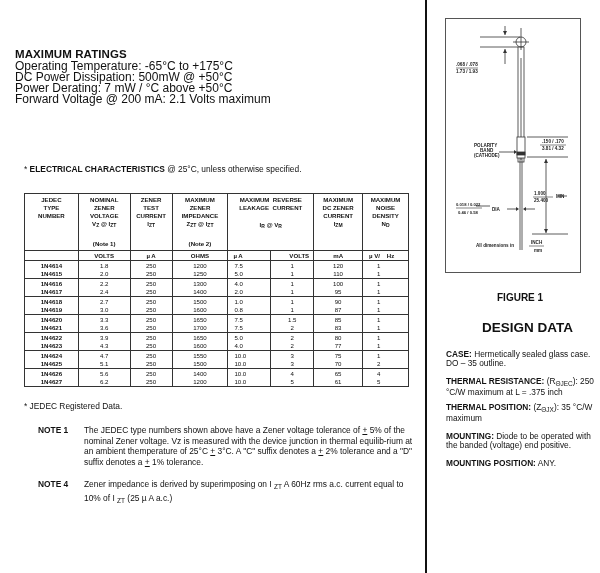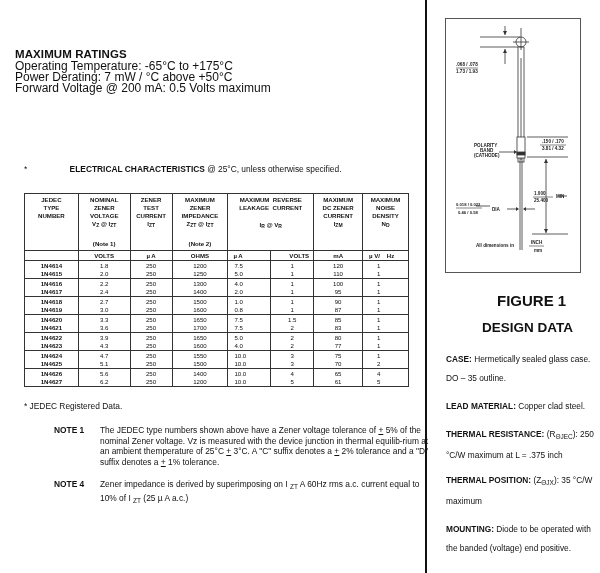--- a/index.html
+++ b/index.html
@@ -7,65 +7,66 @@
   body { position: relative; font-family: "Liberation Sans", sans-serif; color: #111; }
 
   .divider-v { position: absolute; left: 425px; top: 0; width: 2px; height: 573px; background: #111; }
 
   
   .maxr { position: absolute; left: 15px; top: 48px; }
   .maxr h2 { font-size: 11.5px; font-weight: bold; letter-spacing: 0.1px; margin-bottom: 1px; }
   .maxr div.line { font-size: 12px; line-height: 11px; }
 
   .elec { position: absolute; left: 24px; top: 164px; font-size: 8.4px; }
-  .elec b { font-weight: bold; margin-left: 40px; }
+  .elec b { font-weight: bold; }
 
   
   table.spec { position: absolute; left: 24px; top: 193px; border-collapse: collapse; width: 385px; font-size: 6.1px; }
   table.spec td, table.spec th { border: 0.8px solid #333; text-align: center; }
   table.spec th { font-weight: bold; vertical-align: top; line-height: 8px; padding-top: 2px; }
   table.spec .hdr-main th { border-bottom: none; height: 45px; }
   table.spec .hdr-note th { border-top: none; height: 12px; font-weight: bold; padding-top: 1px; }
   table.spec .units td { font-weight: bold; height: 10px; line-height: 9px; border-top: 1px solid #333; }
   table.spec tbody.grp td { border-top: 1.5px solid #333; border-bottom: 1.5px solid #333; padding: 1px 0; line-height: 7.5px; vertical-align: top; }
   table.spec td.type { font-weight: bold; }
   .sub { font-size: 5px; vertical-align: -1px; }
   .units-nd { text-align: left !important; padding-left: 6px; }
 
   .jedec-note { position: absolute; left: 24px; top: 401px; font-size: 8.4px; }
 
-  .note { position: absolute; left: 54px; font-size: 8.4px; line-height: 10.5px; display: flex; }
+  .note { position: absolute; left: 38px; font-size: 8.4px; line-height: 10.5px; display: flex; }
   .note .lbl { width: 46px; font-weight: bold; flex-shrink: 0; }
   .note .txt { width: 330px; }
   .note1 { top: 425px; }
   .note2 { top: 479px; }
   .u { text-decoration: underline; }
   .small-sub { font-size: 6.5px; vertical-align: -2px; }
 
   
   .fig-box { position: absolute; left: 445px; top: 18px; width: 136px; height: 255px; border: 1.2px solid #555; }
   .fig-svg { position: absolute; left: 0; top: 0; }
-  .fig-title { position: absolute; left: 497px; top: 292px; font-size: 15px; font-weight: bold; }
+  .fig-title { position: absolute; left: 497px; top: 292px; font-size: 10px; font-weight: bold; }
 
   .design { position: absolute; left: 446px; top: 320px; width: 150px; }
   .design h2 { font-size: 13.5px; font-weight: bold; margin-bottom: 15px; padding-left: 36px; }
-  .design .item { font-size: 8.3px; line-height: 19px; margin-bottom: 9px; }
+  .design .item { font-size: 8.3px; line-height: 9px; margin-bottom: 9px; }
   .design .item b { font-weight: bold; }
   .design .item.tight { margin-bottom: 6px; }
 </style>
 </head>
 <body>
 
 <div class="divider-v"></div>
 
 <section class="maxr">
   <h2>MAXIMUM RATINGS</h2>
   <div class="line">Operating Temperature: -65°C to +175°C</div>
+  <div class="line">DC Power Dissipation: 500mW @ +50°C</div>
   <div class="line">Power Derating: 7 mW / °C above +50°C</div>
-  <div class="line">Forward Voltage @ 200 mA: 0.5 Volts maximum</div>
+  <div class="line">Forward Voltage @ 200 mA: 2.1 Volts maximum</div>
 </section>
 
 <div class="elec">
   <span>* </span><b>ELECTRICAL CHARACTERISTICS</b><span> @ 25°C, unless otherwise specified.</span>
 </div>
 
 <table class="spec">
   <colgroup>
     <col style="width:54px">
       <col style="width:52px">
@@ -480,17 +481,17 @@
     <line x1="529" y1="246" x2="544" y2="246" stroke="#333" stroke-width="0.6"></line>
     <text x="534" y="252">mm</text>
   </g>
 </svg>
 
 <div class="fig-title">FIGURE 1</div>
 
 <section class="design">
   <h2>DESIGN DATA</h2>
   <div class="item"><b>CASE:</b><span> Hermetically sealed glass case. DO – 35 outline.</span></div>
-  <div class="item"><b>LEAD MATERIAL:</b><span> Copper clad steel.</span></div>
   <div class="item tight"><b>THERMAL RESISTANCE:</b><span> (R</span><span class="small-sub">ΘJEC</span><span>): 250 °C/W maximum at L = .375 inch</span></div>
   <div class="item"><b>THERMAL POSITION:</b><span> (Z</span><span class="small-sub">ΘJX</span><span>): 35 °C/W maximum</span></div>
   <div class="item"><b>MOUNTING:</b><span> Diode to be operated with the banded (voltage) end positive.</span></div>
+  <div class="item"><b>MOUNTING POSITION:</b><span> ANY.</span></div>
 </section>
 
 </body></html>

